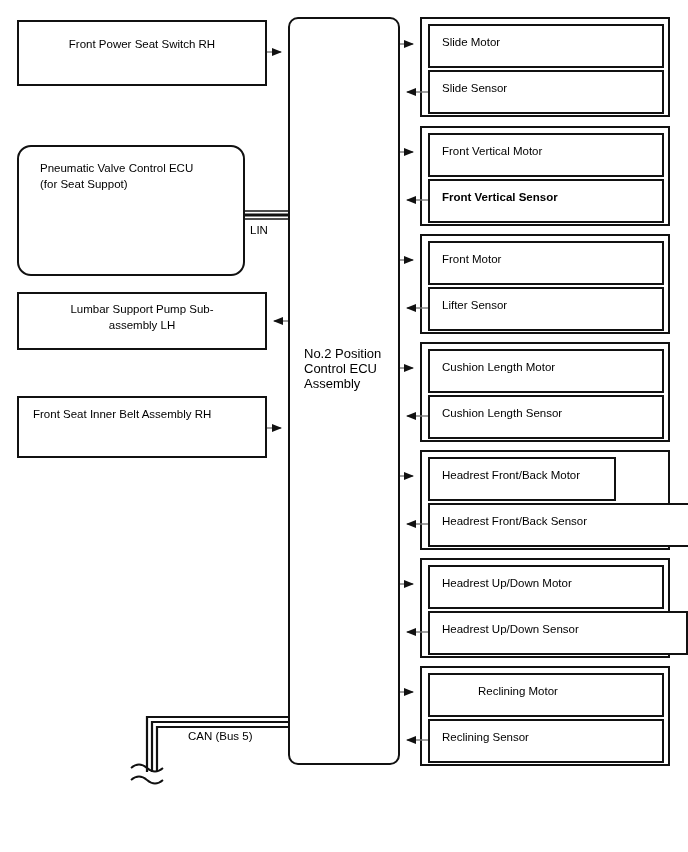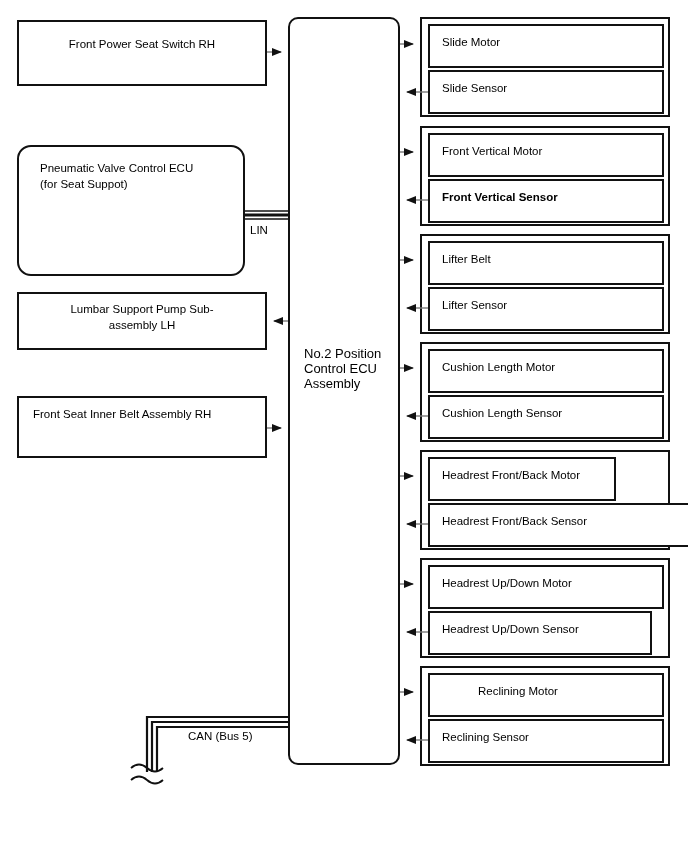--- a/index.html
+++ b/index.html
@@ -133,21 +133,21 @@
     <div class="inner-box" style="left:6px; top:5px; width:236px; height:44px;">
       <div class="inner-label" style="top:9px;">Front Vertical Motor</div>
     </div>
     <div class="inner-box" style="left:6px; top:51px; width:236px; height:44px;">
       <div class="inner-label" style="top:9px;font-weight:bold;">Front Vertical Sensor</div>
     </div>
   </div>
 
   <div class="group-outer" style="left:420px; top:234px; width:250px; height:100px;">
     <div class="inner-box" style="left:6px; top:5px; width:236px; height:44px;">
-      <div class="inner-label" style="top:9px;">Lifter Belt</div>
+      <div class="inner-label" style="top:9px;">Front Motor</div>
     </div>
     <div class="inner-box" style="left:6px; top:51px; width:236px; height:44px;">
       <div class="inner-label" style="top:9px;">Lifter Sensor</div>
     </div>
   </div>
 
   <div class="group-outer" style="left:420px; top:342px; width:250px; height:100px;">
     <div class="inner-box" style="left:6px; top:51px; width:236px; height:44px;">
       <div class="inner-label" style="top:9px;">Cushion Length Sensor</div>
     </div>
@@ -162,21 +162,21 @@
     </div>
     <div class="inner-box" style="left:6px; top:51px; width:280px; height:44px;">
       <div class="inner-label" style="top:9px;">Headrest Front/Back Sensor</div>
     </div>
   </div>
 
   <div class="group-outer" style="left:420px; top:558px; width:250px; height:100px;">
     <div class="inner-box" style="left:6px; top:5px; width:236px; height:44px;">
       <div class="inner-label" style="top:9px;">Headrest Up/Down Motor</div>
     </div>
-    <div class="inner-box" style="left:6px; top:51px; width:224px; height:44px;">
+    <div class="inner-box" style="left:6px; top:51px; width:260px; height:44px;">
       <div class="inner-label" style="top:9px;">Headrest Up/Down Sensor</div>
     </div>
   </div>
 
   <div class="group-outer" style="left:420px; top:666px; width:250px; height:100px;">
     <div class="inner-box" style="left:6px; top:5px; width:236px; height:44px;">
       <div class="inner-label" style="top:9px;padding-left:36px;">Reclining Motor</div>
     </div>
     <div class="inner-box" style="left:6px; top:51px; width:236px; height:44px;">
       <div class="inner-label" style="top:9px;">Reclining Sensor</div>

